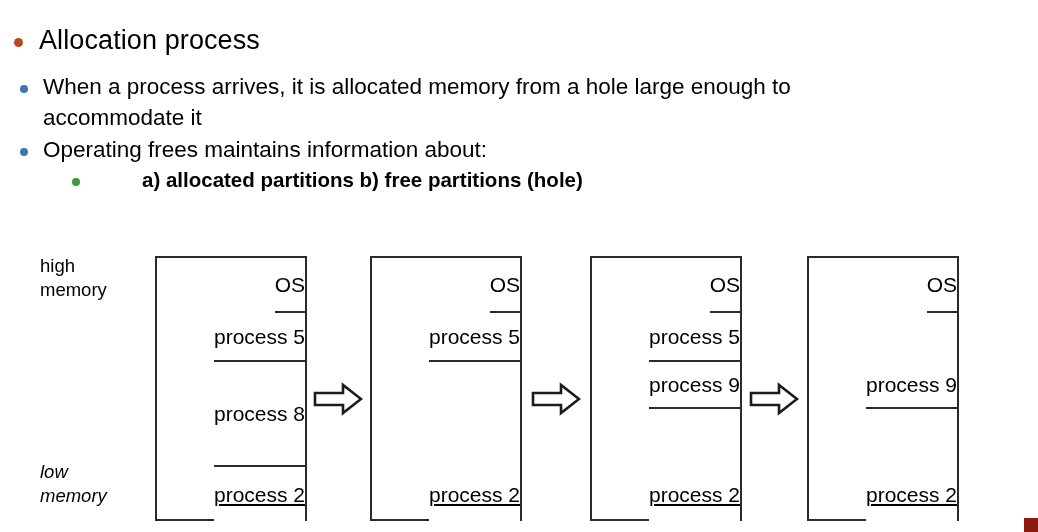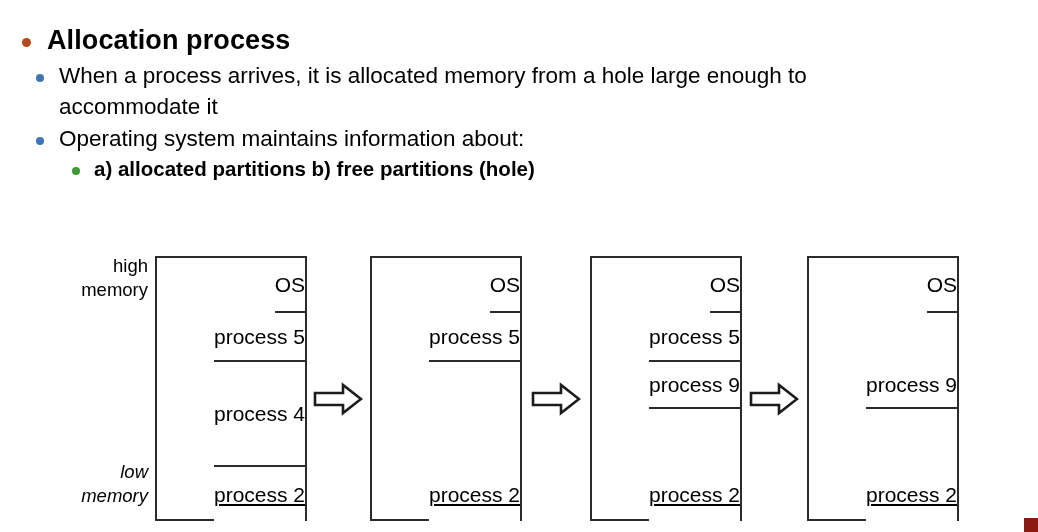--- a/index.html
+++ b/index.html
@@ -31,49 +31,49 @@
     flex: 0 0 auto;
     border-radius: 50%;
     background: #000;
   }
   .b-text {
     flex: 1 1 auto;
     white-space: pre-wrap;
   }
 
   
-  .lvl1 { padding-left: 22px; margin-bottom: 2px; font-weight: bold; }
+  .lvl1 { padding-left: 14px; margin-bottom: 13px; }
   .lvl1 .b-dot {
     width: 9px; height: 9px;
     background: #b4491e;
     margin-top: 16px;
     margin-right: 16px;
   }
   .lvl1 .b-text {
     font-size: 27px;
     line-height: 36px;
     letter-spacing: 0.1px;
   }
 
   
-  .lvl2 { padding-left: 36px; margin-bottom: 1px; }
+  .lvl2 { padding-left: 20px; margin-bottom: 1px; }
   .lvl2 .b-dot {
     width: 8px; height: 8px;
     background: #3f74b5;
     margin-top: 14px;
     margin-right: 15px;
   }
   .lvl2 .b-text {
     font-size: 22.5px;
     line-height: 31px;
     max-width: 880px;
   }
 
   
-  .lvl3 { padding-left: 72px; margin-bottom: 10px; }
+  .lvl3 { padding-left: 72px; margin-bottom: 10px; gap: 48px; }
   .lvl3 .b-dot {
     width: 8px; height: 8px;
     background: #3d9b35;
     margin-top: 12px;
     margin-right: 14px;
   }
   .lvl3 .b-text {
     font-size: 20.5px;
     line-height: 28px;
     font-weight: bold;
@@ -90,21 +90,21 @@
   .mem-labels {
     position: absolute;
     left: 40px;
     top: 0;
     width: 108px;
     height: 268px;
   }
   .mem-label {
     position: absolute;
     width: 108px;
-    text-align: right;
+    text-align: left;
     font-size: 18.5px;
     line-height: 24px;
   }
   .mem-label.high { top: 2px; }
   .mem-label.low  { top: 208px; font-style: italic; }
 
   .column {
     position: absolute;
     top: 4px;
     width: 152px;
@@ -165,21 +165,21 @@
   </div>
 
   <div class="b-row lvl2">
     <span class="b-dot" style="background: rgb(63, 116, 181);"></span>
     <span class="b-text">When a process arrives, it is allocated memory from a hole large enough to accommodate it</span>
   </div>
 
 
   <div class="b-row lvl2">
     <span class="b-dot" style="background: rgb(63, 116, 181);"></span>
-    <span class="b-text">Operating system maintains information about:</span>
+    <span class="b-text">Operating frees maintains information about:</span>
   </div>
 
   <div class="b-row lvl3">
     <span class="b-dot" style="background: rgb(61, 155, 53);"></span>
     <span class="b-text">a) allocated partitions b) free partitions (hole)</span>
   </div>
 
 </div>
 
 <div class="diagram">
@@ -191,21 +191,21 @@
     </div>
     <div class="mem-label low">
       <div>low</div>
       <div>memory</div>
     </div>
   </div>
 
   <div class="column col1">
       <div class="seg" style="height: 55px; flex: 0 0 55px;">OS</div>
       <div class="seg" style="height: 49px; flex: 0 0 49px;">process 5</div>
-      <div class="seg" style="height: 105px; flex: 0 0 105px;">process 4</div>
+      <div class="seg" style="height: 105px; flex: 0 0 105px;">process 8</div>
       <div class="seg" style="height: 56px; flex: 0 0 56px;">process 2</div>
     </div>
   <div class="column col2">
       <div class="seg" style="height: 55px; flex: 0 0 55px;">OS</div>
       <div class="seg" style="height: 49px; flex: 0 0 49px;">process 5</div>
       <div class="seg hole" style="height: 105px; flex: 0 0 105px;"></div>
       <div class="seg" style="height: 56px; flex: 0 0 56px;">process 2</div>
     </div>
   <div class="column col3">
       <div class="seg" style="height: 55px; flex: 0 0 55px;">OS</div>

